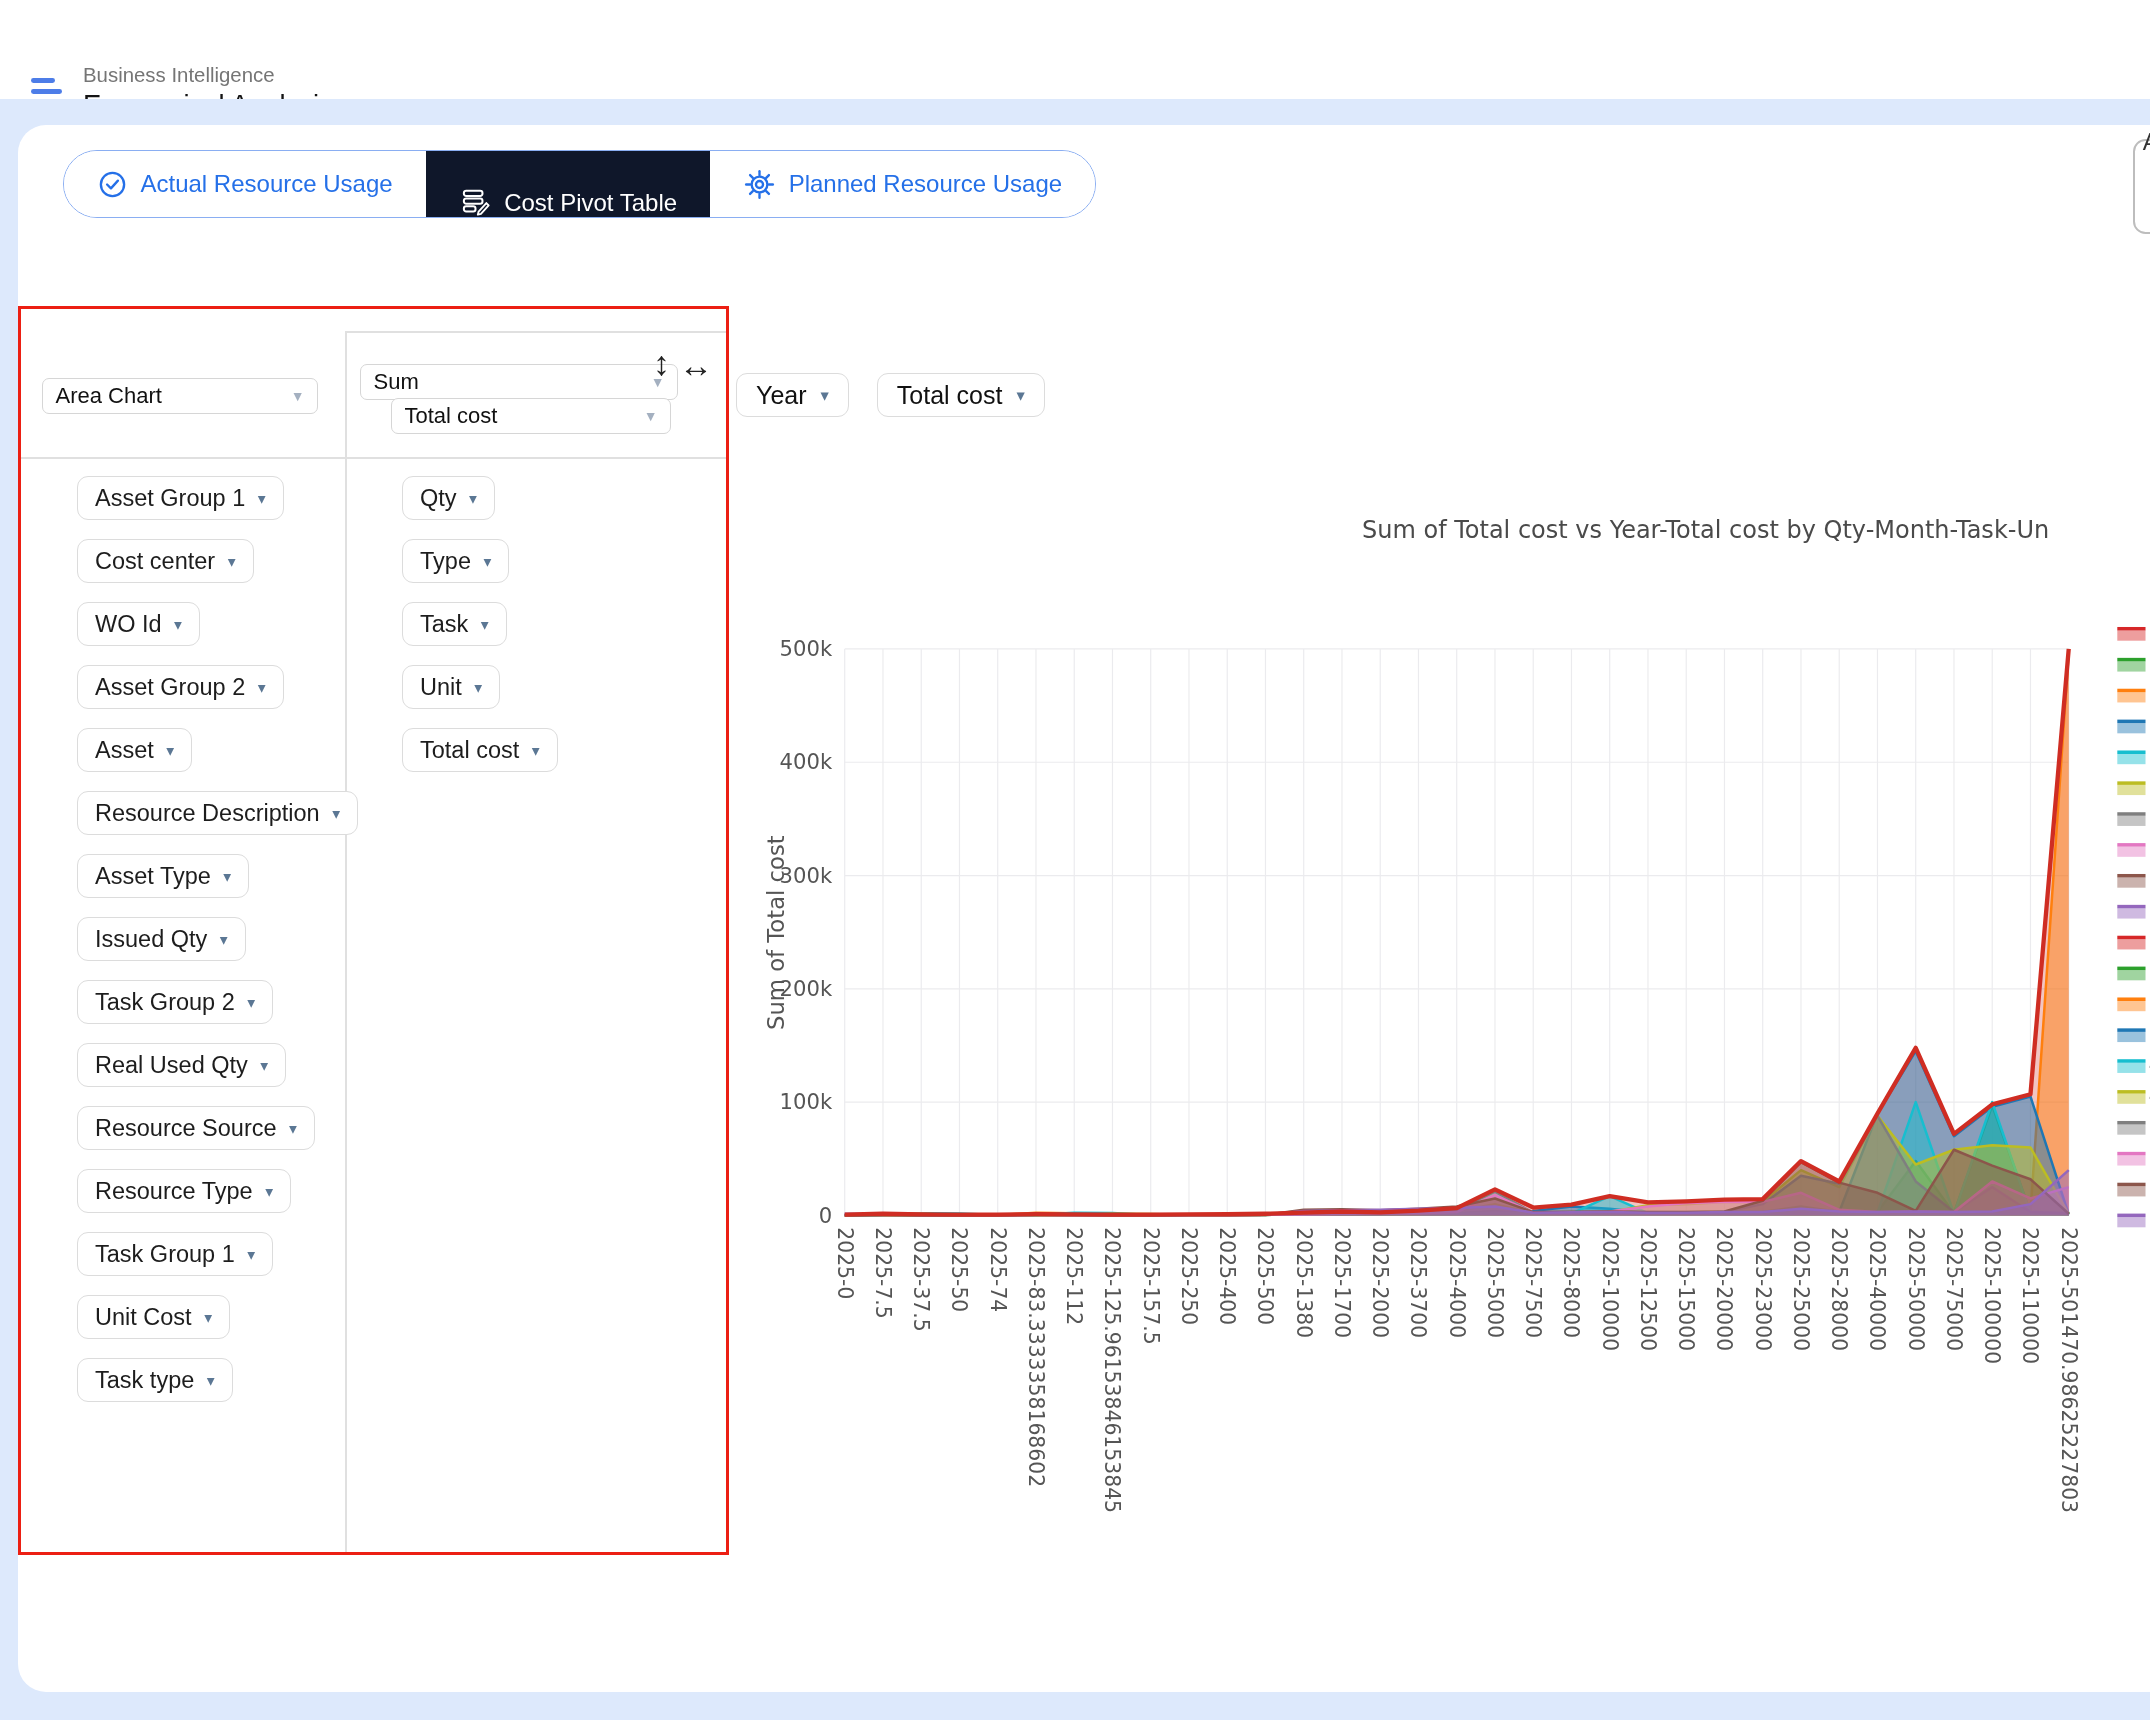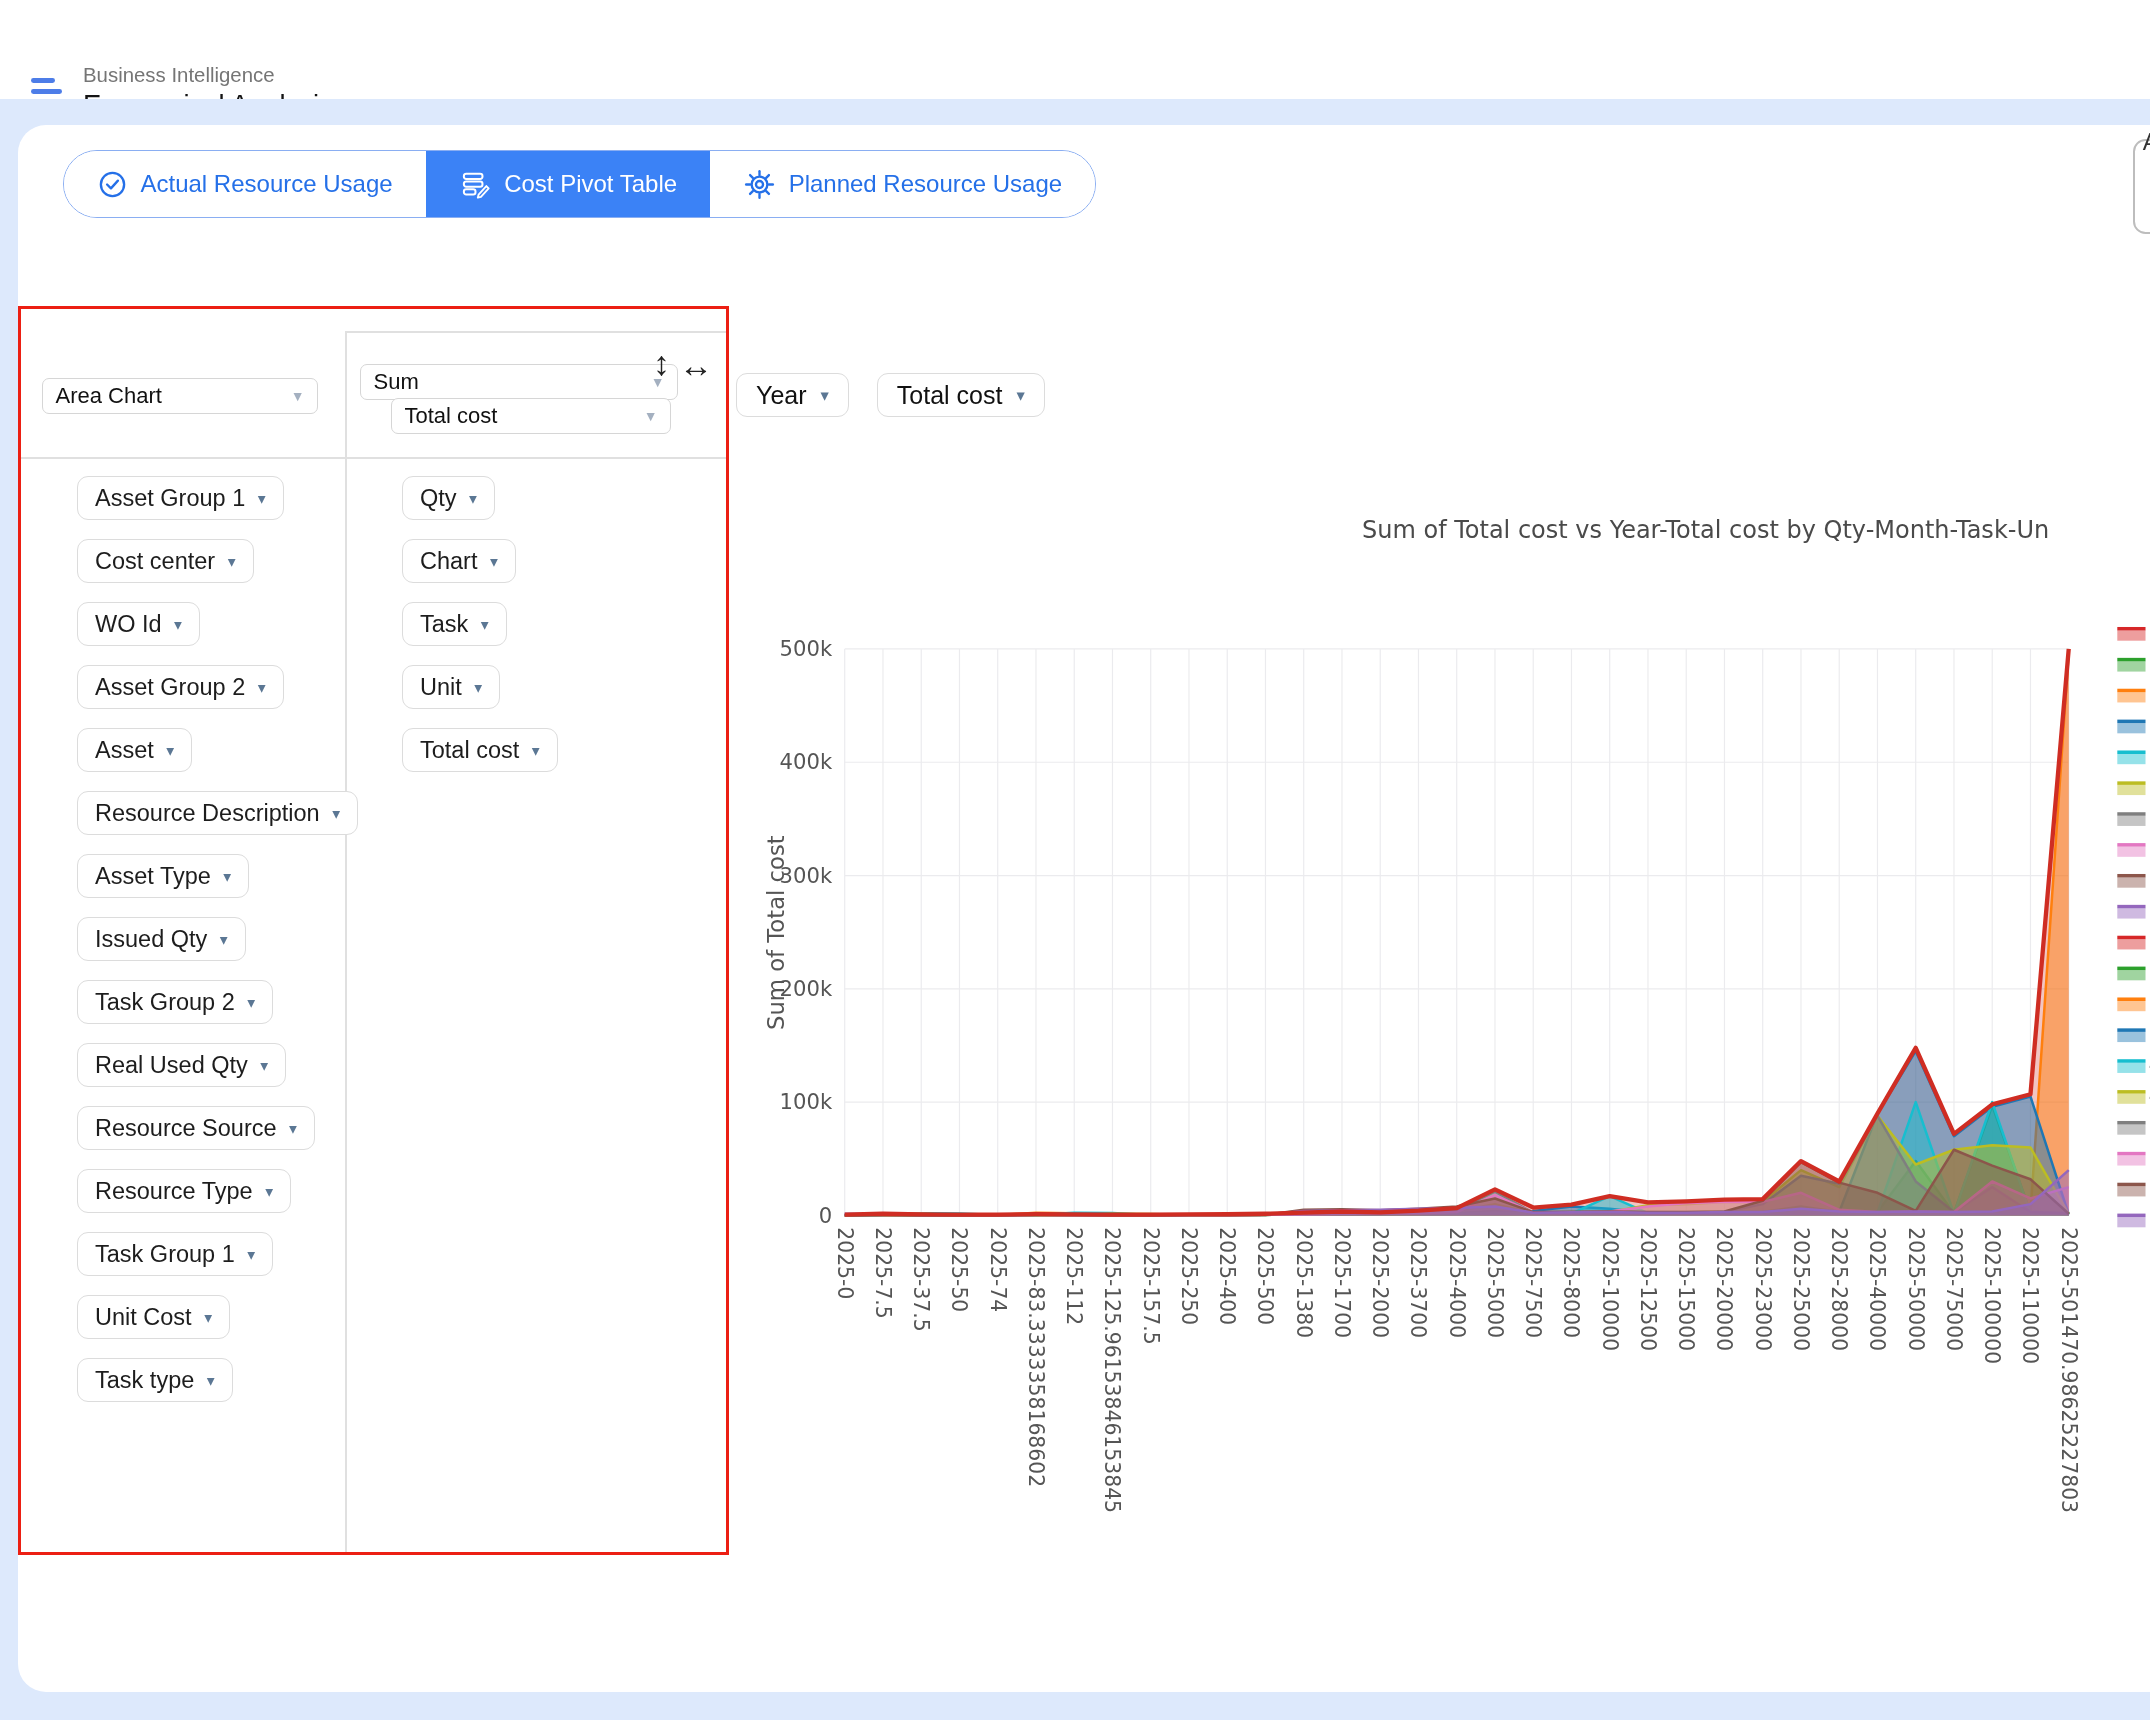--- a/index.html
+++ b/index.html
@@ -16,21 +16,21 @@
   .page-title{position:absolute;left:83px;top:45px;font-size:27.4px;color:#141414;}
   
   .band{position:absolute;left:0;top:99px;width:2151px;height:1622px;background:#dde9fc;}
   .card{position:absolute;left:18px;top:125px;width:2133px;height:1567px;background:#ffffff;
         border-radius:28px 0 0 28px;}
   
   .tabs{position:absolute;left:63px;top:150px;height:66px;display:flex;align-items:stretch;
         border:1.6px solid #8aaef2;border-radius:34px;overflow:hidden;background:#fff;}
   .tab{display:flex;align-items:center;gap:12.5px;padding:0 33px;font-size:24px;color:#2570e8;
        background:#fff;cursor:pointer;white-space:nowrap;}
-  .tab.active{background:#3b82f6;color:#ffffff;}
+  .tab.active{background:#0f172a;color:#ffffff;align-items:flex-end;}
   .tab .ticon{display:flex;align-items:center;}
   
   .corner-box{position:absolute;left:2133px;top:139px;width:71px;height:91px;background:#fff;
               border:2.4px solid #bdbdbd;border-radius:12.5px;}
   .corner-box .corner-a{position:absolute;left:7.8px;top:-12.5px;font-size:23.5px;color:#333;}
   
   .v-divider{position:absolute;left:345px;top:331px;width:1.6px;height:1223px;background:#e0e0e0;}
   .h-divider-top{position:absolute;left:346px;top:331px;width:383px;height:1.6px;background:#e0e0e0;}
   .h-divider{position:absolute;left:18px;top:457px;width:711px;height:1.6px;background:#e0e0e0;}
   .select{position:absolute;height:36px;border:1.6px solid #d6d6d6;border-radius:7px;background:#fff;
@@ -210,21 +210,21 @@
         <span>Task type</span>
         <span class="caret">▾</span>
       </div>
     </div>
 <div class="fields-col" id="right-fields">
       <div class="pill">
         <span>Qty</span>
         <span class="caret">▾</span>
       </div>
       <div class="pill">
-        <span>Chart</span>
+        <span>Type</span>
         <span class="caret">▾</span>
       </div>
       <div class="pill">
         <span>Task</span>
         <span class="caret">▾</span>
       </div>
       <div class="pill">
         <span>Unit</span>
         <span class="caret">▾</span>
       </div>

